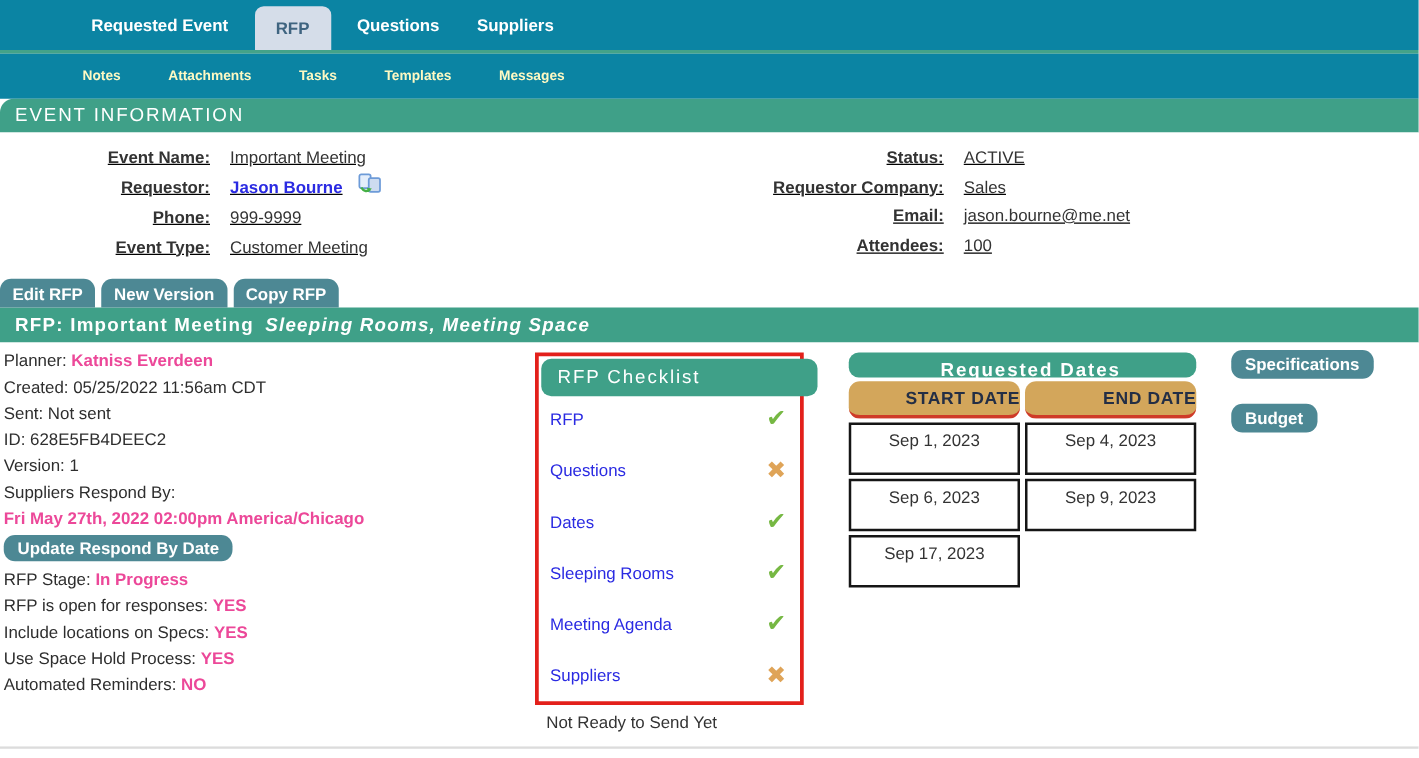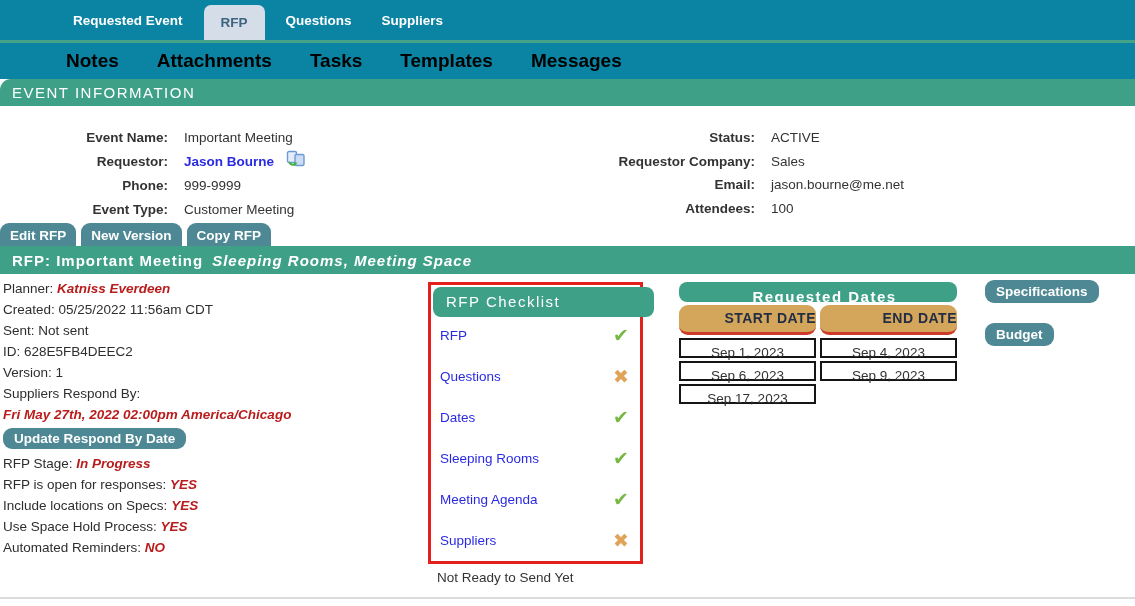--- a/index.html
+++ b/index.html
@@ -5,63 +5,63 @@
   * { margin:0; padding:0; box-sizing:border-box; }
   body { font-family:"Liberation Sans","DejaVu Sans",sans-serif; background:#fff; }
   #page { width:1135px; height:606px; position:relative; background:#fff; overflow:hidden; }
 
   
   .nav1 { height:40px; background:#0b84a3; display:flex; align-items:stretch; padding-left:64px; }
   .nav1-item { color:#fff; font-weight:bold; font-size:13.5px; display:flex; align-items:center; padding:0 9px; margin-right:12px; cursor:pointer; }
   .nav1-item.active { background:#d5dde9; color:#3f6480; border-radius:7px 7px 0 0; margin-top:5px; padding:0 17px; }
   .nav-divider { height:3px; background:#44a389; }
   .nav2 { height:36px; background:#0b84a3; display:flex; align-items:center; padding-left:58px; }
-  .nav2-item { color:#000000; font-weight:bold; font-size:19px; padding:0 8px; margin-right:22px; cursor:pointer; }
+  .nav2-item { color:#fef9c3; font-weight:bold; font-size:11px; padding:0 8px; margin-right:22px; cursor:pointer; }
 
   
   .ev-header { height:27px; background:#3fa088; border-top-left-radius:11px; color:#fff; font-weight:normal; font-size:15px; letter-spacing:1.5px; line-height:27px; padding-left:12px; }
-  .einfo { display:flex; height:112px; padding-top:20px; background:#fff; }
+  .einfo { display:flex; height:112px; padding-top:8px; background:#fff;text-decoration:underline; }
   .ecol { width:568px; }
   .ecol.right { width:567px; }
   .erow { display:flex; line-height:23.5px; }
   .elab { width:168px; text-align:right; font-weight:bold; color:#333; font-size:13.5px; }
   .ecol.right .elab { width:187px; }
   .eval { padding-left:16px; color:#333; font-size:13.5px; display:flex; align-items:center; }
   .req-link { color:#2a2ae2; font-weight:bold; text-decoration:none; cursor:pointer; }
   .copy-ic { margin-left:12px; display:inline-block; }
 
   
   .actions { height:28px; display:flex; align-items:flex-end; padding-left:0; gap:5px; background:#fff; }
   .tab-btn { background:#4d8894; color:#fff; font-weight:bold; font-size:13.5px; border:none; border-radius:9px 9px 0 0; padding:5px 10px 3px; cursor:pointer; font-family:inherit; }
   .rfp-bar { height:28px; background:#3fa088; color:#fff; display:flex; align-items:center; padding-left:12px; font-weight:bold; font-size:15px; letter-spacing:1px; }
   .rfp-bar .spaces { font-style:italic; margin-left:9px; }
 
   
   .main { position:relative; height:323px; background:#fff; }
 
   .details { position:absolute; left:3px; top:4px; font-size:13.5px; color:#2e2e2e; }
   .dl { line-height:21px; white-space:nowrap; }
-  .valb { font-weight:bold; color:#b91c1c;font-style:italic; }
+  .valb { font-weight:bold; color:#ec4899; }
   .update-btn { display:inline-block; background:#4d8894; color:#fff; font-weight:bold; font-size:13.5px; border:none; border-radius:9px; padding:3px 11px; margin:3px 0 4px 0; cursor:pointer; font-family:inherit; }
 
   .cl-panel { position:absolute; left:428px; top:8px; width:215px; height:282px; border:3px solid #e3201b; }
   .cl-header { position:absolute; left:2px; top:2px; width:221px; height:30px; background:#3fa088; border-radius:8px; color:#fff; font-weight:normal; font-size:15px; letter-spacing:1.5px; line-height:30px; padding-left:13px; }
   .cl-items { position:absolute; top:30px; left:0; right:0; }
   .cl-item { display:flex; justify-content:space-between; align-items:center; height:41px; padding:0 11px 0 9px; }
   .cl-link { color:#2a2ae2; font-size:13.5px; text-decoration:none; cursor:pointer; }
   .status-icon { font-size:19px; font-weight:bold; line-height:1; }
   .status-icon.complete { color:#76b843; }
   .status-icon.incomplete { color:#dfa458; }
   .cl-footer { position:absolute; left:437px; top:296px; font-size:13.5px; color:#333; }
 
   .rd-panel { position:absolute; left:679px; top:8px; width:278px; }
   .rd-header { height:20px; background:#3fa088; border-radius:8px; color:#fff; font-weight:bold; font-size:15px; letter-spacing:1.5px; line-height:30px; padding-left:13px;text-align:center; }
   .rd-cols, .rd-row { display:flex; gap:4px; margin-top:3px; }
   .rd-col { width:137px; height:30px; background:#d3a65b; border-radius:9px; border-bottom:3px solid #cf3a28; color:#232e45; font-weight:bold; font-size:14px; letter-spacing:0.5px; text-align:right; line-height:27px; }
-  .rd-cell { width:137px; height:20px; background:#fff; border:2px solid #151515; text-align:center; line-height:26px; color:#333; font-size:13.5px; }
+  .rd-cell { width:137px; height:42px; background:#fff; border:2px solid #151515; text-align:center; line-height:26px; color:#333; font-size:13.5px; }
 
   .side-btn { position:absolute; background:#4d8894; color:#fff; font-weight:bold; font-size:13.5px; border:none; border-radius:9px; padding:4px 11px; cursor:pointer; font-family:inherit; }
   .spec-btn { left:985px; top:6px; }
   .budget-btn { left:985px; top:49px; }
 
   .bottom-rule { height:2px; background:#dcdcdc; }
 </style>
 </head>
 <body>
 

